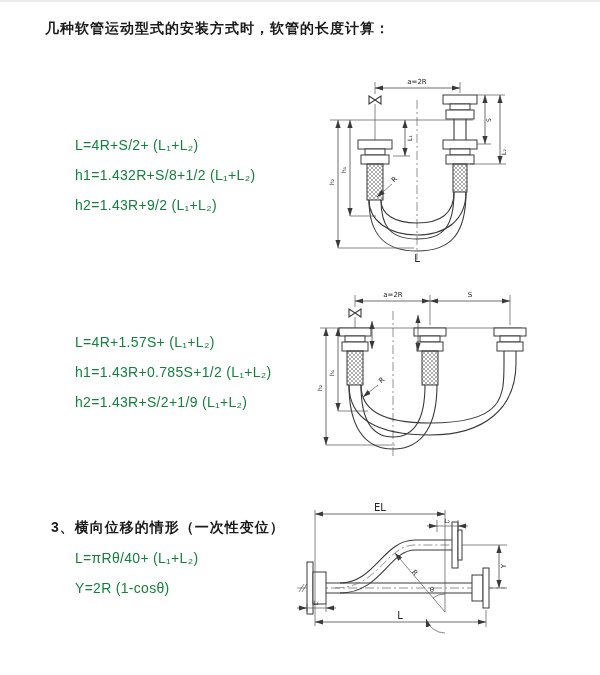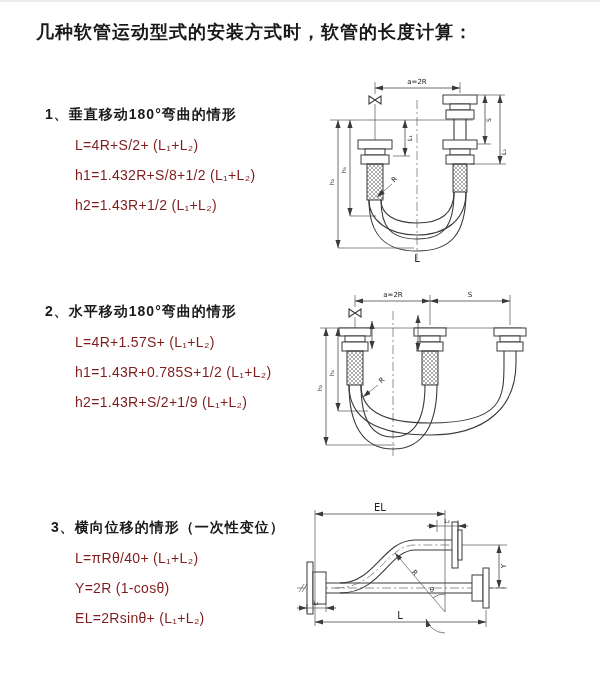--- a/index.html
+++ b/index.html
@@ -2,28 +2,28 @@
 <html><head>
 <meta charset="utf-8">
 <style>
   html,body{margin:0;padding:0;background:#fff;}
   .page{
     position:relative;width:600px;height:675px;background:#ffffff;overflow:hidden;
     font-family:"Liberation Sans","DejaVu Sans",sans-serif;color:#1a1a1a;
   }
   .scan-edge{position:absolute;left:0;top:0;width:600px;height:2px;background:#ececec;}
   .title{
-    position:absolute;left:36px;top:20px;font-size:18px;font-weight:700;
+    position:absolute;left:45px;top:20px;font-size:14px;font-weight:700;
     letter-spacing:1px;white-space:nowrap;
   }
   .sec-heading{
     position:absolute;font-size:14px;font-weight:700;letter-spacing:1px;white-space:nowrap;
   }
   .formula{
-    position:absolute;font-size:14px;font-weight:400;color:#7f1d1d;
+    position:absolute;font-size:14px;font-weight:400;color:#15803d;
     letter-spacing:0.3px;white-space:nowrap;
   }
   svg{position:absolute;overflow:visible;}
   svg .ln{fill:none;stroke:#3a3a3a;stroke-width:1.1;}
   svg .thin{fill:none;stroke:#555;stroke-width:0.7;}
   svg .dim{fill:none;stroke:#4a4a4a;stroke-width:0.8;}
   svg .cl{fill:none;stroke:#666;stroke-width:0.7;stroke-dasharray:9 3 2 3;}
   svg .fl{fill:#ffffff;stroke:#3a3a3a;stroke-width:1;}
   svg text{font-family:"DejaVu Sans","Liberation Sans",sans-serif;fill:#222;}
   svg .dlab{font-size:7px;}
@@ -31,34 +31,31 @@
   svg .dlab-lg{font-size:10px;}
 </style>
 </head>
 <body>
 
 <div class="page">
   <div class="scan-edge"></div>
 
   <div class="title">几种软管运动型式的安装方式时，软管的长度计算：</div>
 
-  <div class="sec-heading" style="left:45px;top:106px">1、垂直移动180°弯曲的情形</div>
   <div class="formula" style="left:75px;top:137px">L=4R+S/2+ (L₁+L₂)</div>
   <div class="formula" style="left:75px;top:167px">h1=1.432R+S/8+1/2 (L₁+L₂)</div>
-  <div class="formula" style="left:75px;top:197px">h2=1.43R+1/2 (L₁+L₂)</div>
-
-  <div class="sec-heading" style="left:45px;top:303px">2、水平移动180°弯曲的情形</div>
+  <div class="formula" style="left:75px;top:197px">h2=1.43R+9/2 (L₁+L₂)</div>
+
   <div class="formula" style="left:75px;top:334px">L=4R+1.57S+ (L₁+L₂)</div>
   <div class="formula" style="left:75px;top:364px">h1=1.43R+0.785S+1/2 (L₁+L₂)</div>
   <div class="formula" style="left:75px;top:394px">h2=1.43R+S/2+1/9 (L₁+L₂)</div>
 
   <div class="sec-heading" style="left:51px;top:519px">3、横向位移的情形（一次性变位）</div>
   <div class="formula" style="left:75px;top:550px">L=πRθ/40+ (L₁+L₂)</div>
   <div class="formula" style="left:75px;top:580px">Y=2R (1-cosθ)</div>
-  <div class="formula" style="left:75px;top:610px">EL=2Rsinθ+ (L₁+L₂)</div>
 
   <svg style="left:310px;top:70px" width="260" height="195" viewBox="0 0 260 195">
     <defs>
       <marker id="ar1" markerWidth="9" markerHeight="6" refX="8" refY="2.6" orient="auto-start-reverse" markerUnits="userSpaceOnUse">
         <path d="M0,0L8,2.6L0,5.2z" fill="#3a3a3a"></path>
       </marker>
       <pattern id="bp1" patternUnits="userSpaceOnUse" width="4" height="4">
         <path d="M0,4L4,0M0,0L4,4" stroke="#777" stroke-width="0.6" fill="none"></path>
       </pattern>
     </defs>

